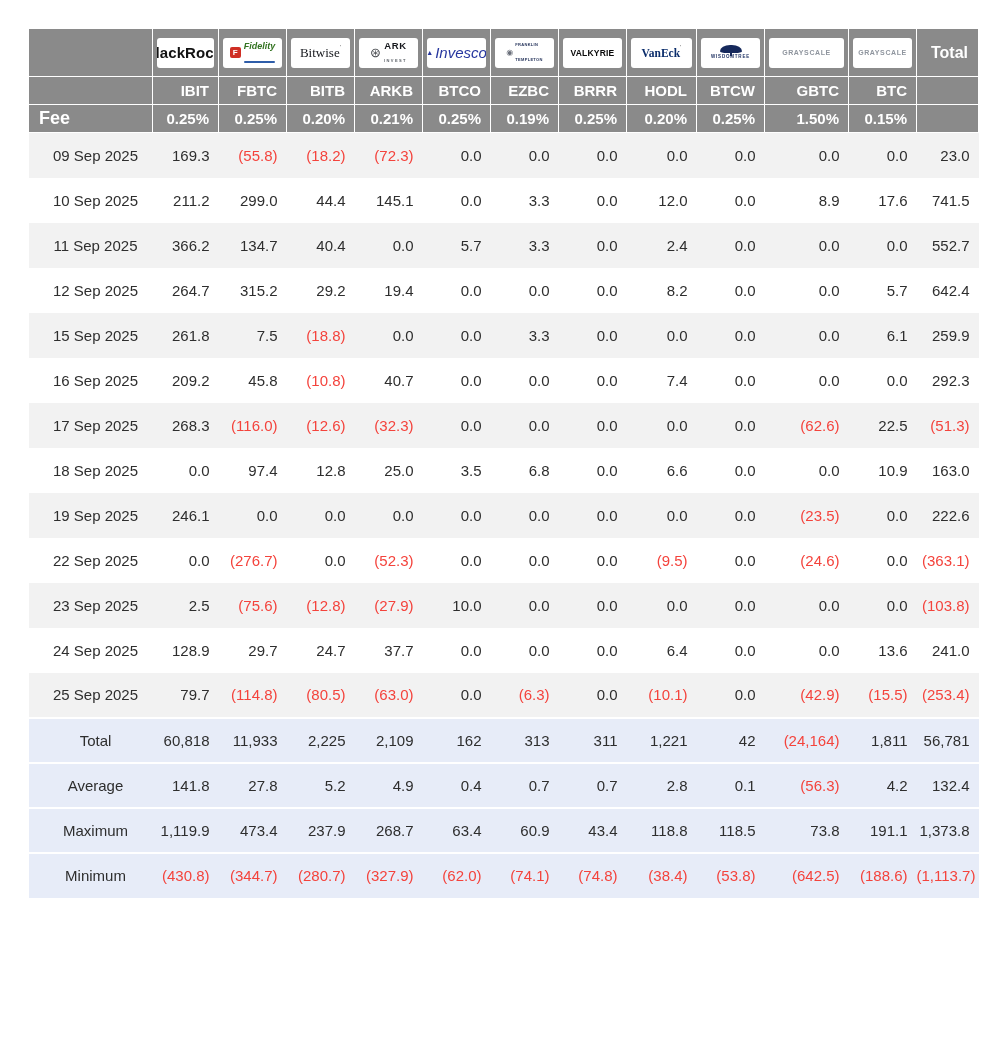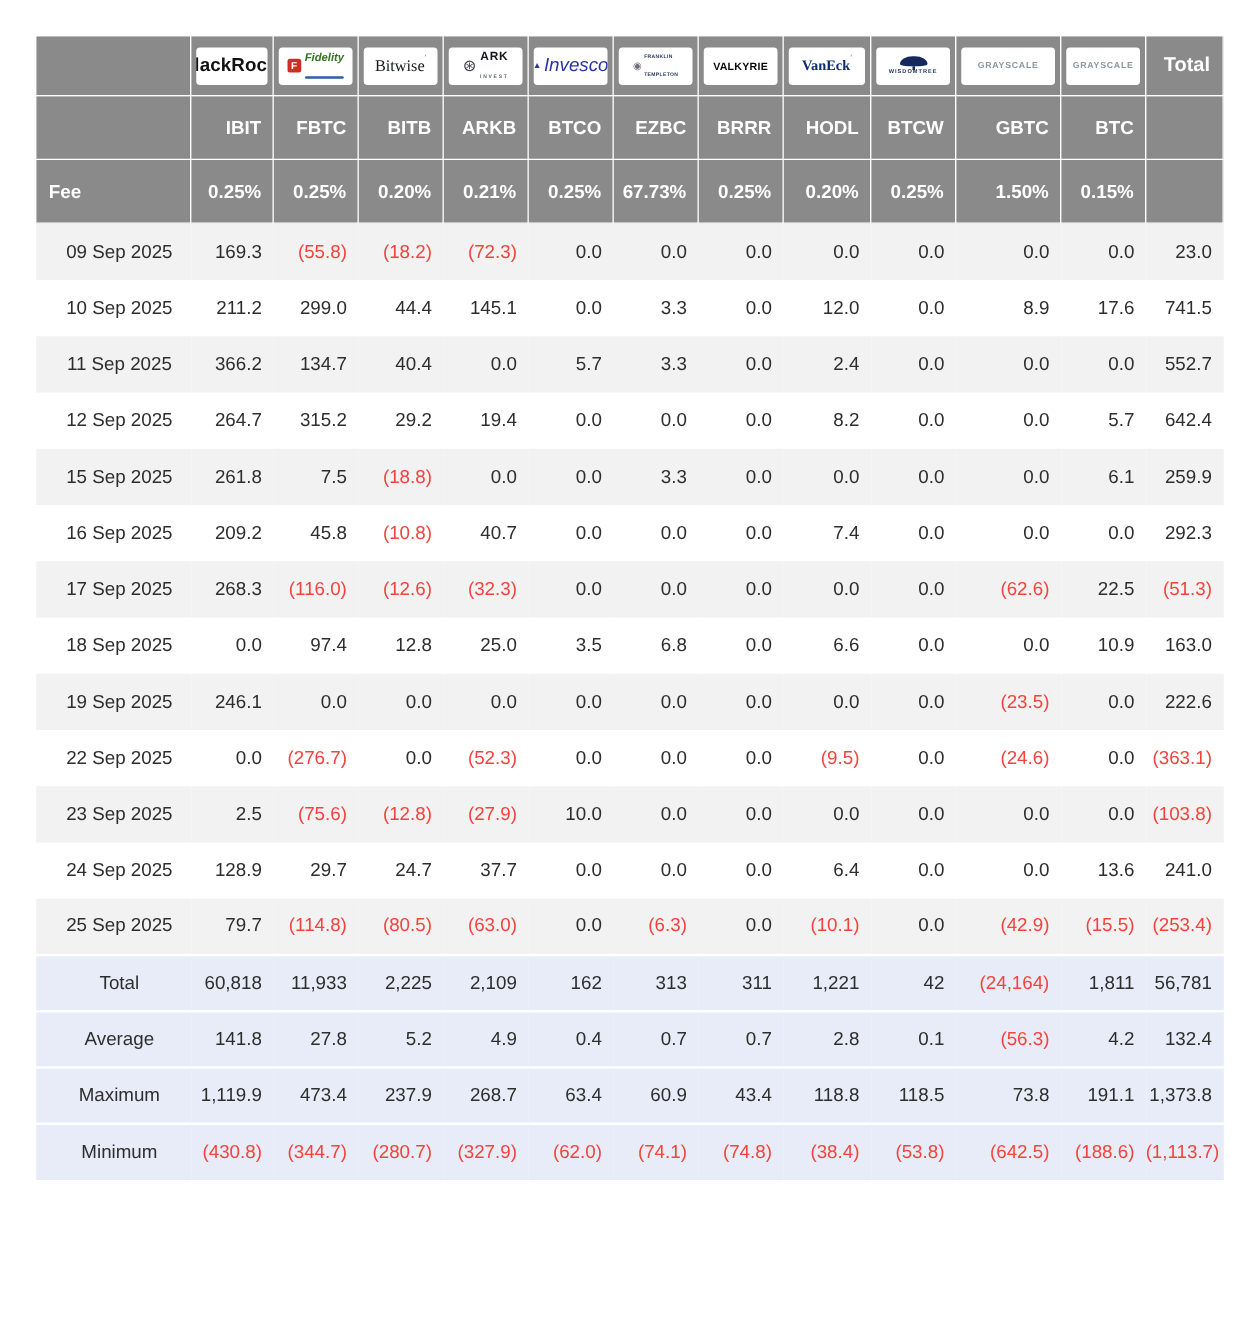--- a/index.html
+++ b/index.html
@@ -10,23 +10,23 @@
     --text:#2e2e2e;
   }
   *{box-sizing:border-box}
   body{margin:0;background:#ffffff;font-family:"Liberation Sans",sans-serif}
   .page{padding:28px 28px 32px 28px}
   table.etf-table{border-collapse:collapse;width:950px;table-layout:fixed}
 
   
   thead th{background:var(--header_bg);color:#fff;font-weight:bold;border:1px solid #fff;padding:0;vertical-align:middle}
   .logo-row th{height:48px}
-  .ticker-row th,.fee-row th{height:51px;font-size:15px}
+  .ticker-row th,.fee-row th{height:28px;font-size:15px}
   thead th.num{text-align:right;padding-right:9px}
-  th.fee-label{text-align:left;padding-left:10px;font-size:15px}
+  th.fee-label{text-align:left;padding-left:10px;font-size:18px}
   th.total-head{font-size:16px;text-align:right;padding-right:10px}
 
   
   .logo-box{background:#fff;border-radius:3px;height:30px;margin:0 4px;display:flex;align-items:center;justify-content:center;overflow:hidden;color:#222;font-weight:normal}
   .lg-blackrock{font-weight:800;font-size:15px;color:#121212;letter-spacing:.1px}
   .logo-fidelity{display:grid;grid-template-columns:auto auto;column-gap:3px;align-items:center;justify-content:center}
   .lg-fid-box{grid-column:1;grid-row:1/3;background:#cf2e24;color:#fff;font-size:8px;font-weight:bold;width:11px;height:11px;border-radius:2px;display:flex;align-items:center;justify-content:center}
   .lg-fid-text{grid-column:2;grid-row:1;color:#337321;font-weight:bold;font-style:italic;font-size:9px;line-height:1}
   .lg-fid-sub{grid-column:2;grid-row:2;height:2px;background:#2e5da9;border-radius:1px;margin-top:1px}
   .lg-bitwise{font-family:"Liberation Serif",serif;font-weight:normal;font-size:13px;color:#16181d}
@@ -162,21 +162,21 @@
           <th class="num">BTC</th>
           <th class="corner"></th>
         </tr>
         <tr class="fee-row">
           <th class="fee-label">Fee</th>
           <th class="num">0.25%</th>
           <th class="num">0.25%</th>
           <th class="num">0.20%</th>
           <th class="num">0.21%</th>
           <th class="num">0.25%</th>
-          <th class="num">67.73%</th>
+          <th class="num">0.19%</th>
           <th class="num">0.25%</th>
           <th class="num">0.20%</th>
           <th class="num">0.25%</th>
           <th class="num">1.50%</th>
           <th class="num">0.15%</th>
           <th class="corner"></th>
         </tr>
       </thead>
     <tbody id="body-rows">
         <tr class="data-row">

